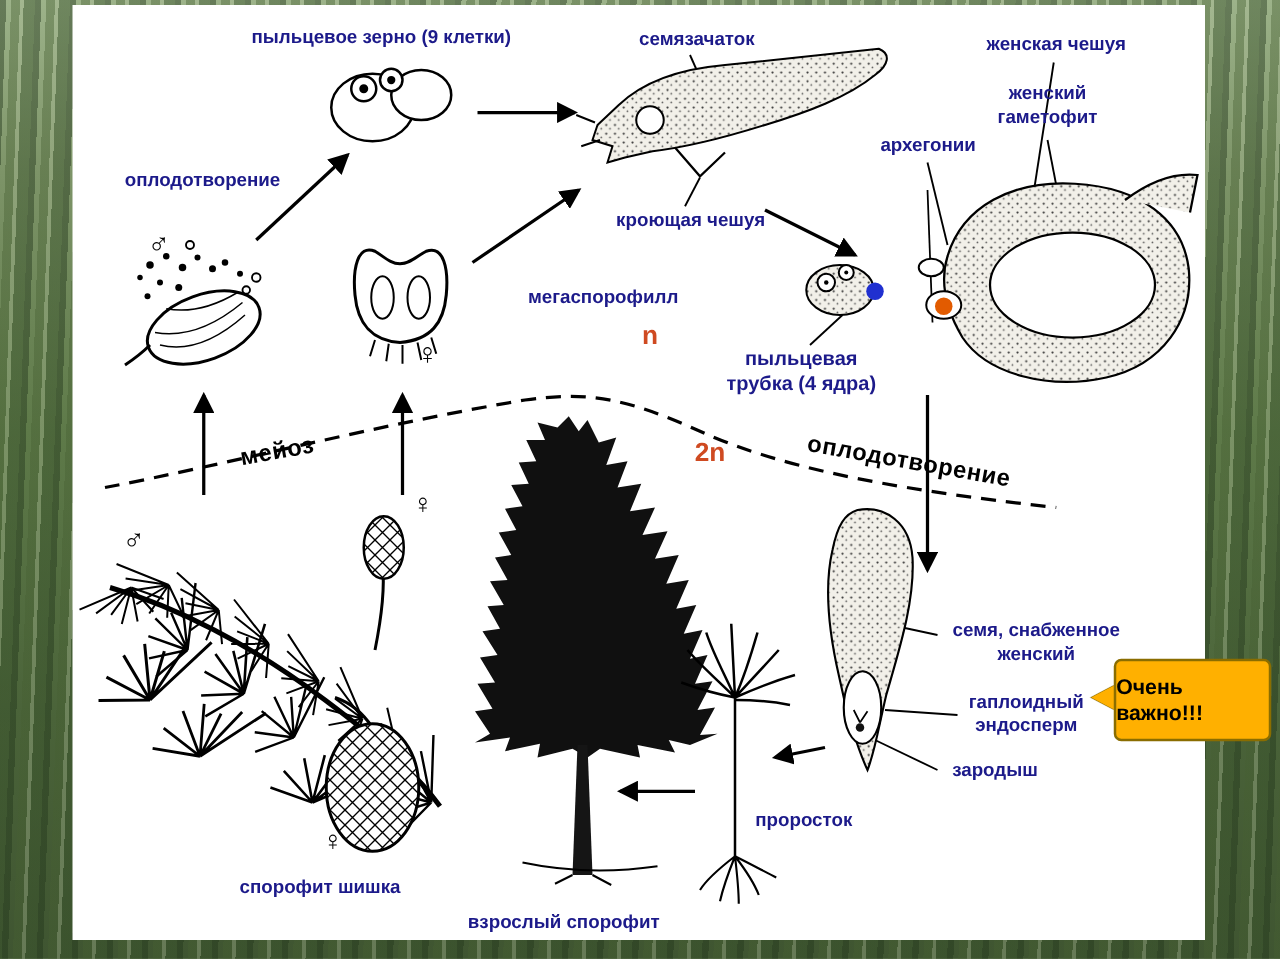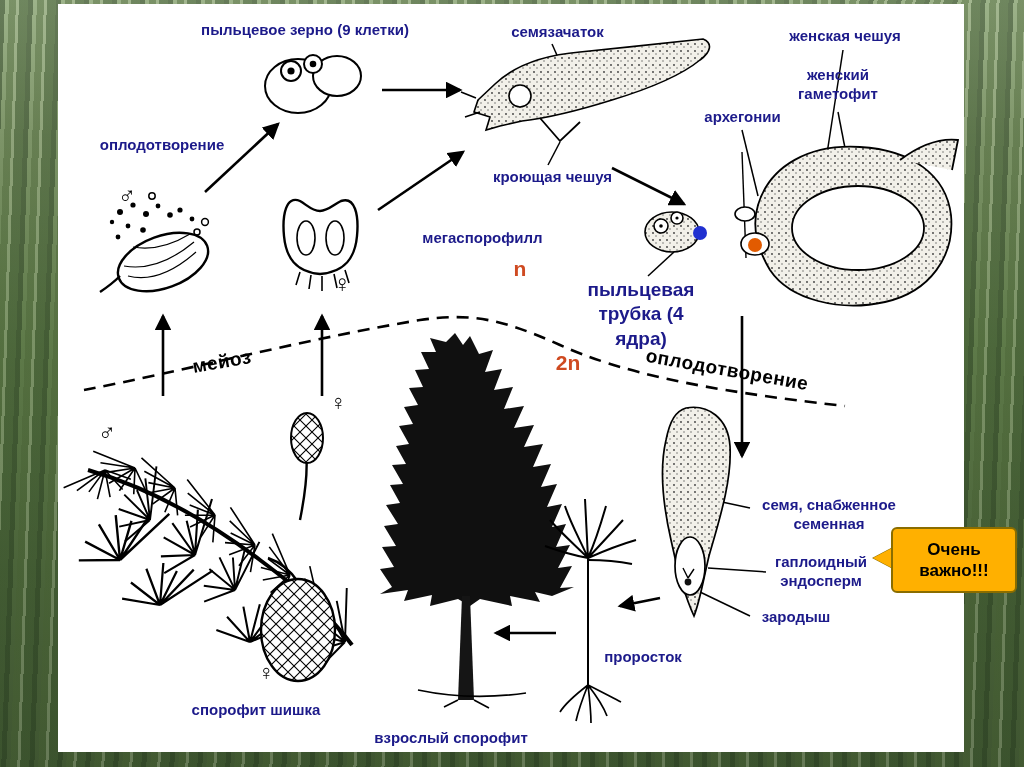--- a/index.html
+++ b/index.html
@@ -18,21 +18,21 @@
   }
   .panel{position:absolute;left:58px;top:4px;width:906px;height:748px;background:#ffffff;}
   svg.art{position:absolute;left:0;top:0;}
   .lbl{position:absolute;color:var(--label);font-weight:bold;font-size:15px;
        text-align:center;line-height:1.28;}
   .ink{color:#000;font-size:19px;letter-spacing:.5px;}
   .ploidy{color:var(--ploidy);font-size:21px;font-weight:bold;}
   .sym{position:absolute;color:#000;font-size:24px;font-weight:bold;line-height:1;}
   .callout{position:absolute;left:891px;top:527px;width:122px;height:62px;
        background:var(--callout-bg);border:2px solid var(--callout-border);border-radius:6px;
-       display:flex;align-items:center;justify-content:center;text-align:center;
+       display:flex;align-items:center;justify-content:center;
        font-size:17px;font-weight:600;color:#000;line-height:1.25;z-index:5;}
   .callout-tip{position:absolute;left:873px;top:548px;width:0;height:0;z-index:5;
        border-top:10px solid transparent;border-bottom:10px solid transparent;
        border-right:19px solid var(--callout-bg);
        filter:drop-shadow(-1px 0 0 var(--callout-border));}
 </style>
 </head>
 <body>
 
 <div class="panel"></div>
@@ -212,24 +212,24 @@
 </svg>
 
 <div class="lbl" style="left:175px;top:20px;width:260px">пыльцевое зерно (9 клетки)</div>
 <div class="lbl" style="left:495px;top:22px;width:125px">семязачаток</div>
 <div class="lbl" style="left:770px;top:26px;width:150px">женская чешуя</div>
 <div class="lbl" style="left:788px;top:65px;width:100px">женский гаметофит</div>
 <div class="lbl" style="left:695px;top:107px;width:95px">архегонии</div>
 <div class="lbl" style="left:78px;top:135px;width:168px">оплодотворение</div>
 <div class="lbl" style="left:480px;top:167px;width:145px">кроющая чешуя</div>
 <div class="lbl" style="left:410px;top:228px;width:145px">мегаспорофилл</div>
-<div class="lbl" style="left:580px;top:278px;width:122px;font-size:19px">пыльцевая трубка (4 ядра)</div>
+<div class="lbl" style="left:580px;top:278px;width:122px;font-size:16px">пыльцевая трубка (4 ядра)</div>
 <div class="lbl ink" style="left:160px;top:350px;width:124px;transform:rotate(-10deg)">мейоз</div>
 <div class="lbl ink" style="left:612px;top:358px;width:230px;transform:rotate(10deg)">оплодотворение</div>
-<div class="lbl" style="left:748px;top:495px;width:162px">семя, снабженное семенная</div>
+<div class="lbl" style="left:748px;top:495px;width:162px">семя, снабженное женский</div>
 <div class="lbl" style="left:768px;top:552px;width:106px">гаплоидный эндосперм</div>
 <div class="lbl" style="left:750px;top:607px;width:92px">зародыш</div>
 <div class="lbl" style="left:592px;top:647px;width:102px">проросток</div>
 <div class="lbl" style="left:182px;top:700px;width:148px">спорофит шишка</div>
 <div class="lbl" style="left:360px;top:728px;width:182px">взрослый спорофит</div>
 
 <div class="lbl ploidy" style="left:505px;top:256px;width:30px">n</div>
 <div class="lbl ploidy" style="left:546px;top:350px;width:44px">2n</div>
 
 <span class="sym" style="left:118px;top:183px">♂</span>

